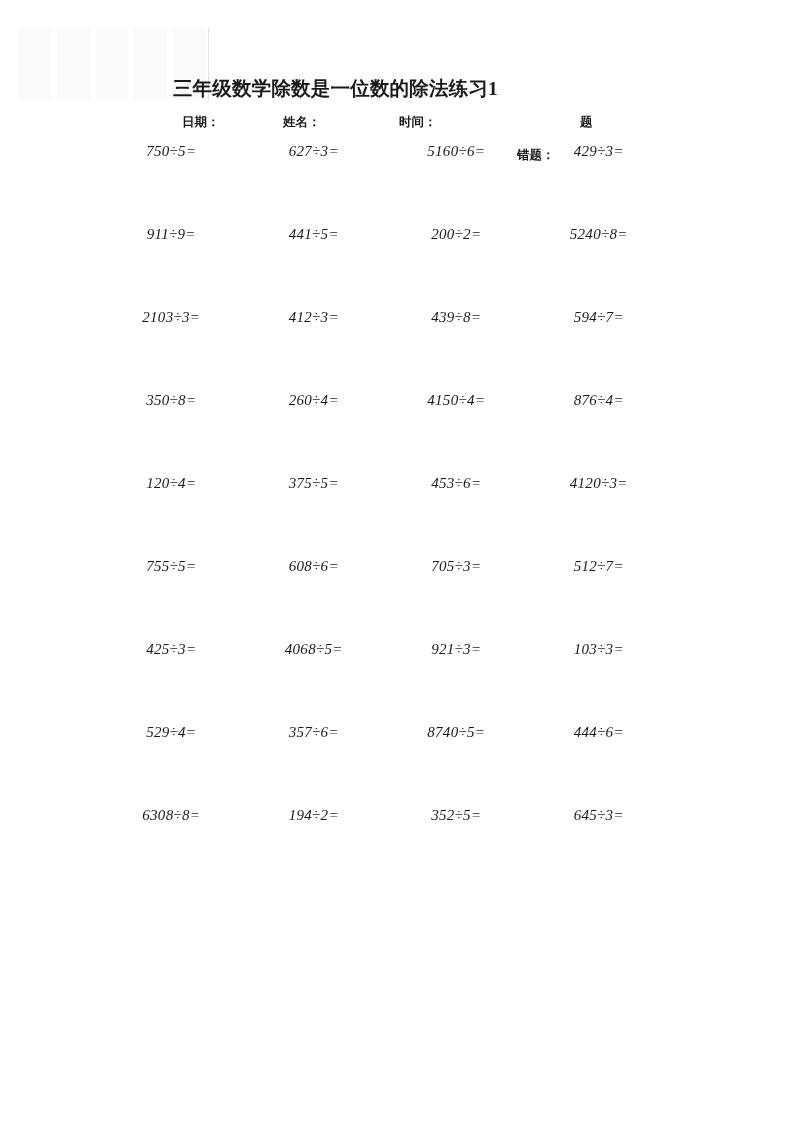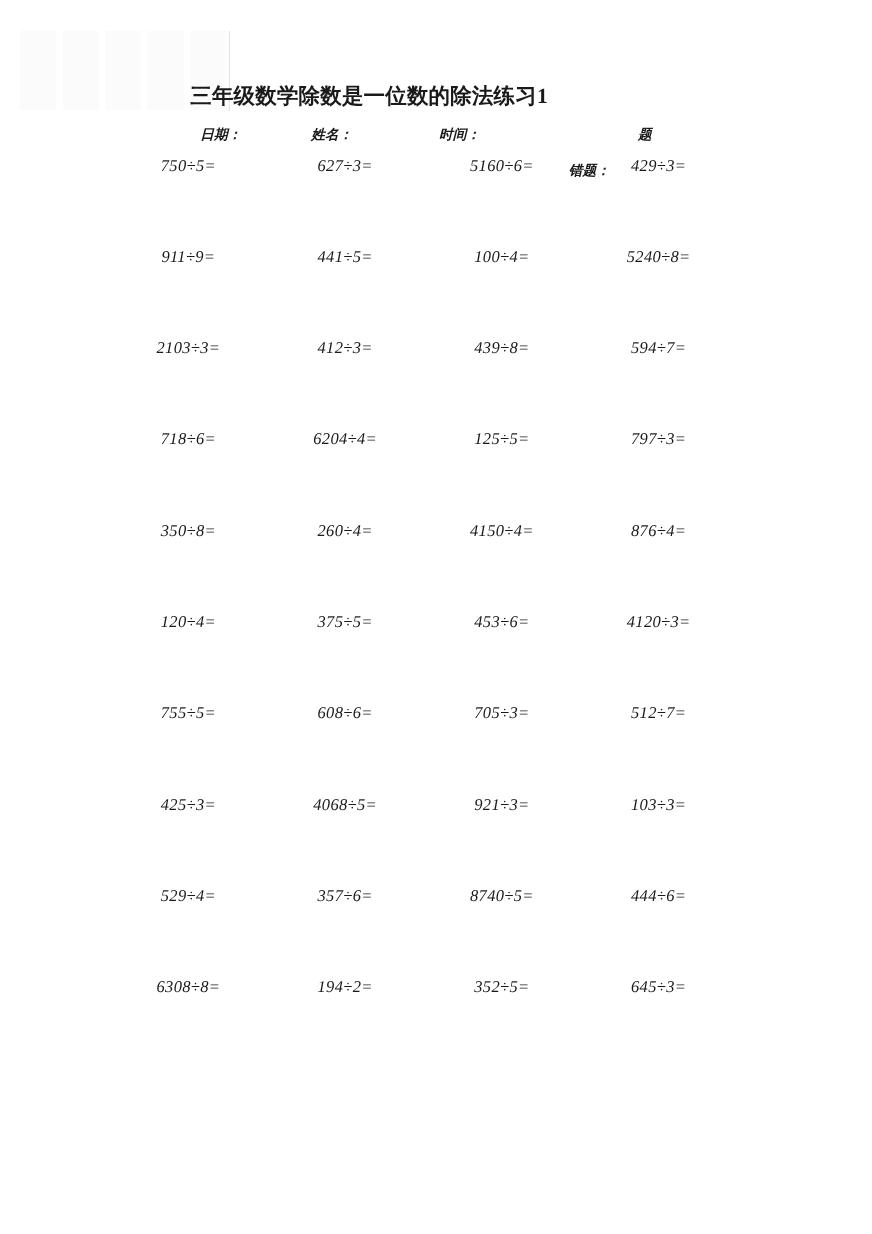--- a/index.html
+++ b/index.html
@@ -73,21 +73,20 @@
     width: 793px;
     height: 22px;
     font-size: 12.5px;
     font-weight: bold;
     line-height: 22px;
     white-space: nowrap;
   }
   #meta-row .meta-item {
     position: absolute;
     top: 0;
-    font-style: italic;
   }
   #meta-date      { left: 182px; }
   #meta-name      { left: 283px; }
   #meta-time      { left: 399px; }
   #meta-wrong     { left: 517px; margin-top: 33px; }
   #meta-wrong-unit{ left: 580px; }
 
   
   #problems {
     position: absolute;
@@ -139,34 +138,28 @@
   <div id="problems">
       <div class="prob-row">
         <div class="prob-cell">750÷5=</div>
         <div class="prob-cell">627÷3=</div>
         <div class="prob-cell">5160÷6=</div>
         <div class="prob-cell">429÷3=</div>
       </div>
       <div class="prob-row">
         <div class="prob-cell">911÷9=</div>
         <div class="prob-cell">441÷5=</div>
-        <div class="prob-cell">100÷4=</div>
+        <div class="prob-cell">200÷2=</div>
         <div class="prob-cell">5240÷8=</div>
       </div>
       <div class="prob-row">
         <div class="prob-cell">2103÷3=</div>
         <div class="prob-cell">412÷3=</div>
         <div class="prob-cell">439÷8=</div>
         <div class="prob-cell">594÷7=</div>
-      </div>
-      <div class="prob-row">
-        <div class="prob-cell">718÷6=</div>
-        <div class="prob-cell">6204÷4=</div>
-        <div class="prob-cell">125÷5=</div>
-        <div class="prob-cell">797÷3=</div>
       </div>
       <div class="prob-row">
         <div class="prob-cell">350÷8=</div>
         <div class="prob-cell">260÷4=</div>
         <div class="prob-cell">4150÷4=</div>
         <div class="prob-cell">876÷4=</div>
       </div>
       <div class="prob-row">
         <div class="prob-cell">120÷4=</div>
         <div class="prob-cell">375÷5=</div>

